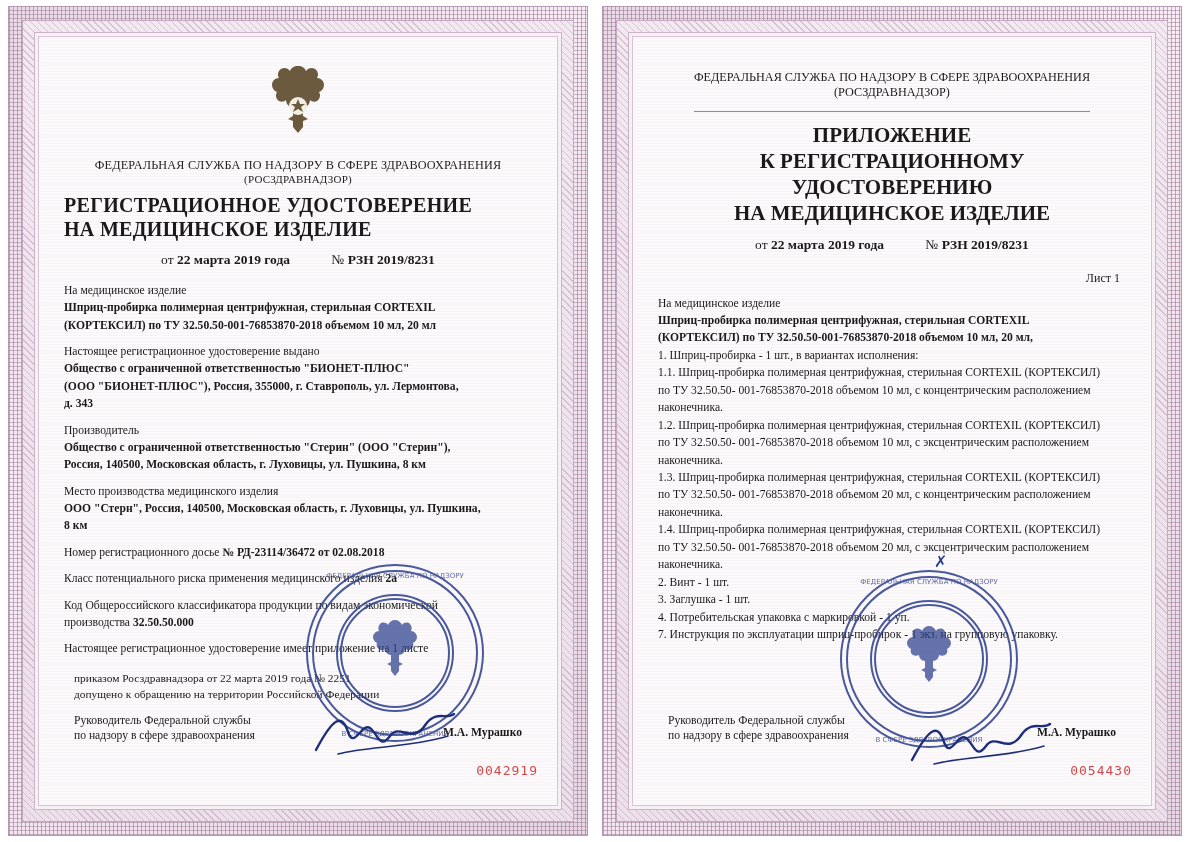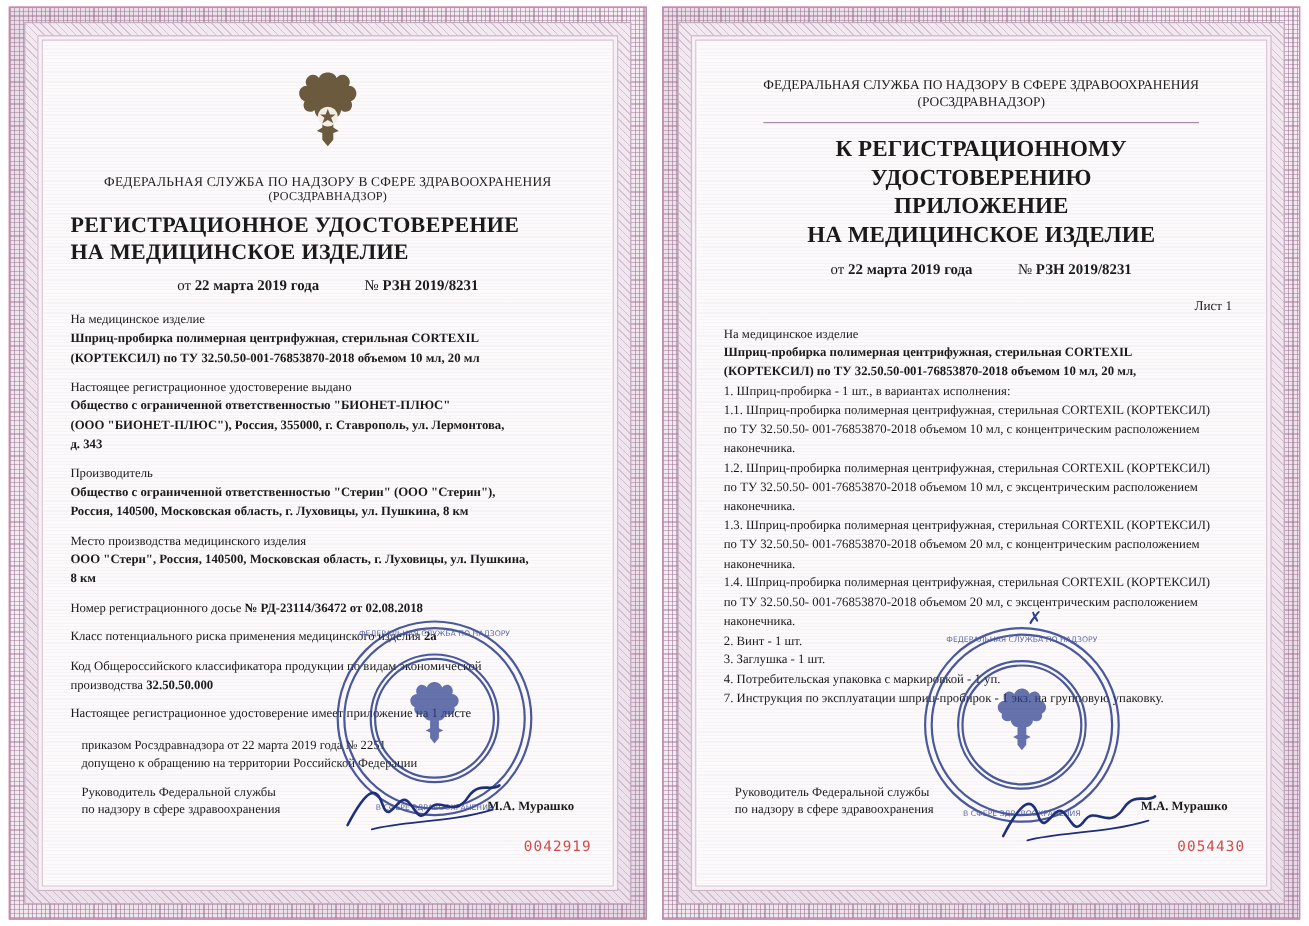--- a/index.html
+++ b/index.html
@@ -14,21 +14,21 @@
     position:relative;
     width:1190px;height:842px;
     display:flex;
     gap:14px;
     padding:6px 8px;
     box-sizing:border-box;
   }
   .cert{
     position:relative;
     flex:1 1 0;
-    background:#ec4899;
+    background:#737373;
     box-sizing:border-box;
   }
   
   .cert .border-outer{
     position:absolute;inset:0;
     background:
       repeating-linear-gradient(90deg, rgba(150,110,140,.55) 0px, rgba(150,110,140,.55) 1px, rgba(255,255,255,0) 1px, rgba(255,255,255,0) 4px),
       repeating-linear-gradient(0deg, rgba(150,110,140,.45) 0px, rgba(150,110,140,.45) 1px, rgba(255,255,255,0) 1px, rgba(255,255,255,0) 4px),
       linear-gradient(135deg,#e8dbe6,#f6eef4 40%,#e6d7e4);
     border:1px solid #b49ab2;
@@ -297,22 +297,22 @@
     <div class="sheet">
 
       <div class="agency-r">
         <div>ФЕДЕРАЛЬНАЯ СЛУЖБА ПО НАДЗОРУ В СФЕРЕ ЗДРАВООХРАНЕНИЯ</div>
         <div class="sub">(РОСЗДРАВНАДЗОР)</div>
       </div>
 
       <div class="rule-r"></div>
 
       <div class="title-r">
+        <div>ПРИЛОЖЕНИЕ</div>
         <div>К РЕГИСТРАЦИОННОМУ УДОСТОВЕРЕНИЮ</div>
-        <div>ПРИЛОЖЕНИЕ</div>
         <div>НА МЕДИЦИНСКОЕ ИЗДЕЛИЕ</div>
       </div>
 
       <div class="dateline">
         <span>от</span>
         <b>22 марта 2019 года</b>
         <span class="num">№</span>
         <b>РЗН 2019/8231</b>
       </div>
 

